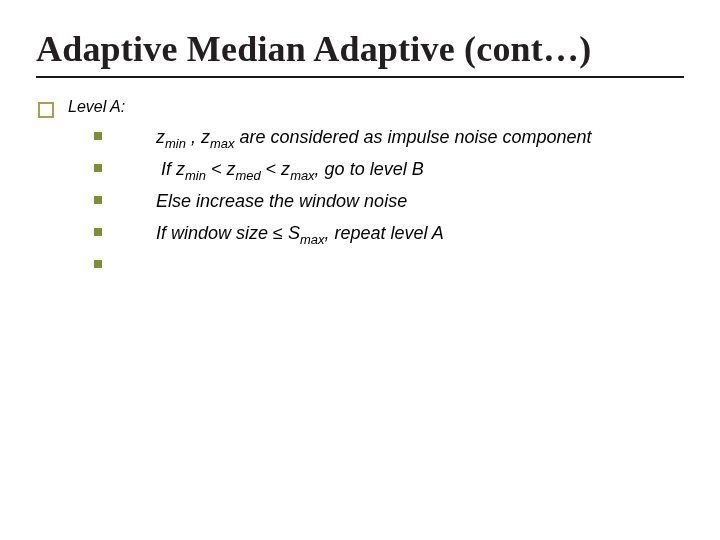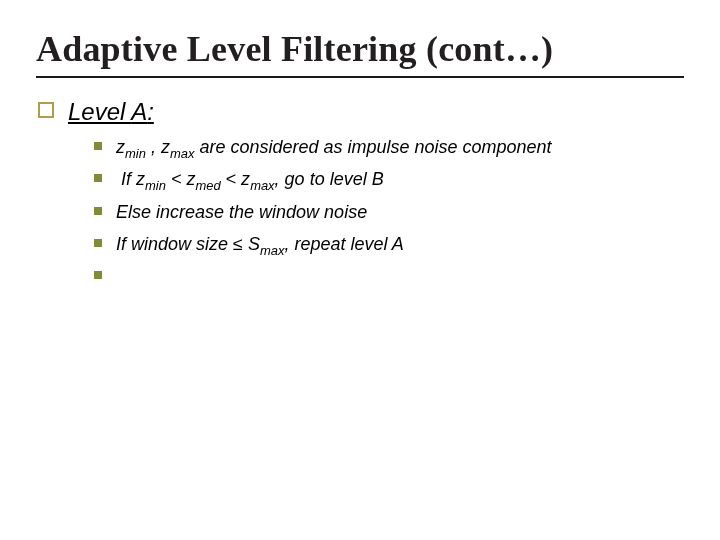--- a/index.html
+++ b/index.html
@@ -42,33 +42,33 @@
   }
   .l1 .bullet-sq {
     width: 12px;
     height: 12px;
     border: 2px solid #b19b51;
     margin-top: 6px;
     margin-right: 14px;
     flex: 0 0 auto;
   }
   .l1 .txt {
-    font-size: 24px;
+    font-size: 16px;
     font-style: italic;
     line-height: 1.35;
-    text-decoration: underline;
   }
   .l2-group {
     padding-left: 56px;
     margin-bottom: 14px;
   }
   .l2 {
     display: flex;
     align-items: flex-start;
     margin: 6px 0;
+    gap: 40px;
   }
   .l2 .bullet-sm {
     width: 8px;
     height: 8px;
     background: #7f8c3a;
     margin-top: 8px;
     margin-right: 14px;
     flex: 0 0 auto;
   }
   .l2 .txt {
@@ -80,21 +80,21 @@
     font-size: 0.72em;
     font-style: italic;
     vertical-align: sub;
     line-height: 0;
   }
 </style>
 </head>
 <body>
 
 <div class="slide">
-  <h1 class="title">Adaptive Level Filtering (cont…)</h1>
+  <h1 class="title">Adaptive Median Adaptive (cont…)</h1>
   <hr class="rule">
 
   <div class="content">
 
     <div class="l1">
       <span class="bullet-sq"></span>
       <span class="txt">
         <span>Level </span><span>A</span><span>:</span>
       </span>
     </div>

